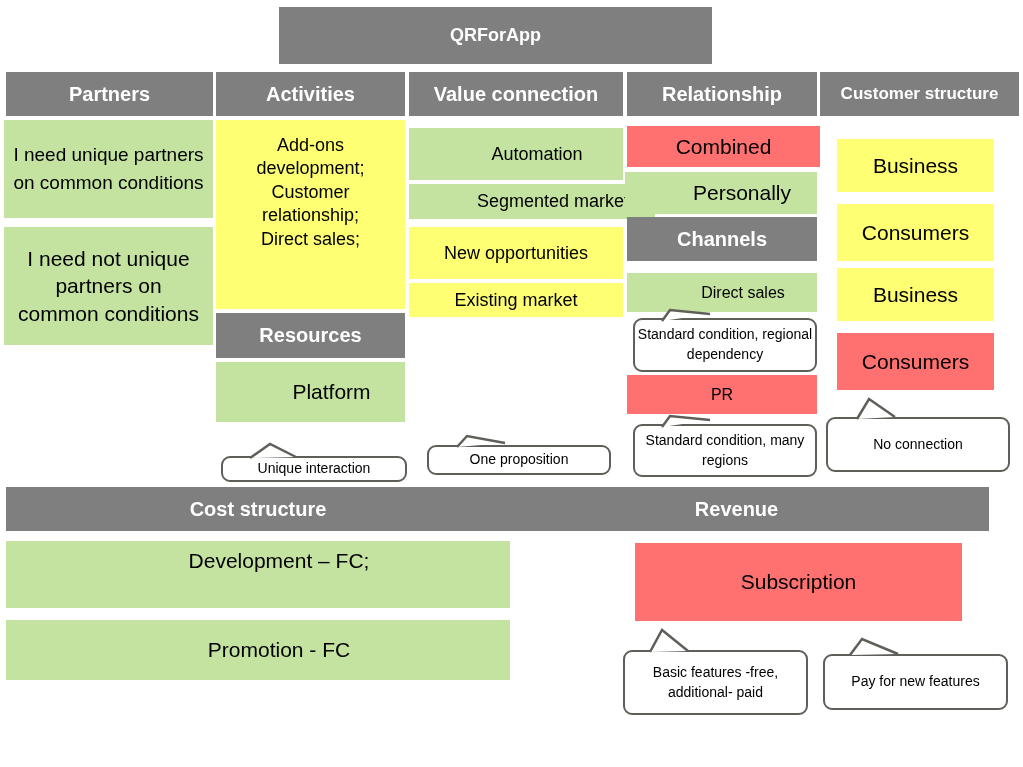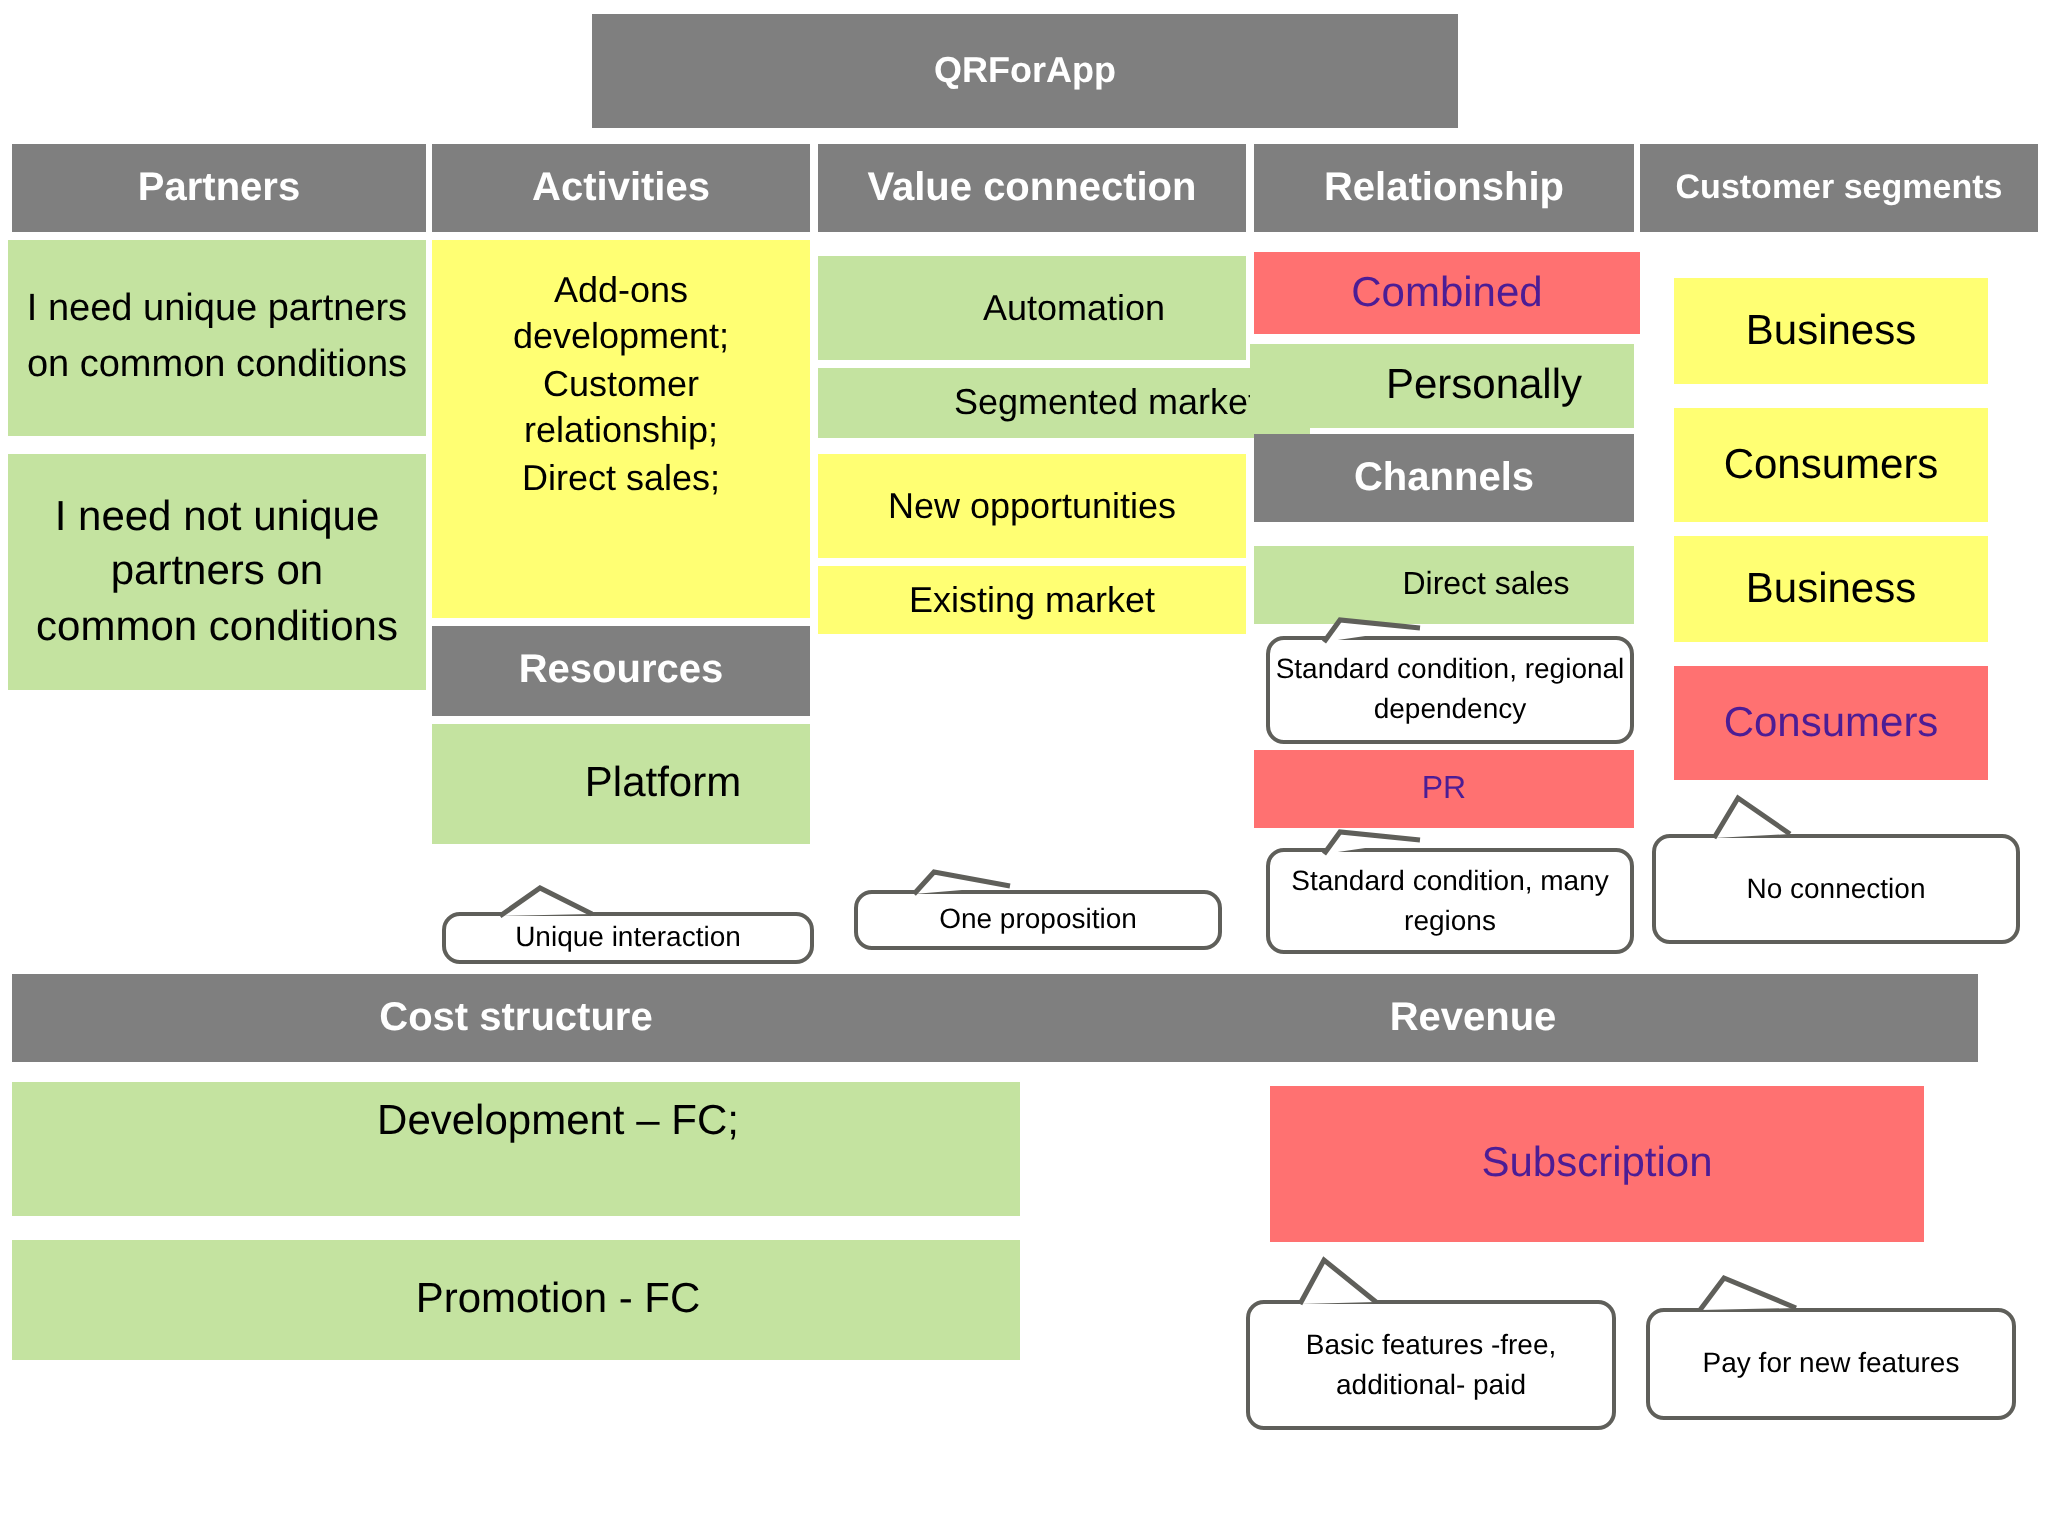--- a/index.html
+++ b/index.html
@@ -2,35 +2,35 @@
 <html><head>
 <meta charset="utf-8">
 <style>
   html, body { margin:0; padding:0; background:#ffffff; }
   body { width:1023px; height:767px; position:relative; overflow:hidden; font-family:"Liberation Sans", sans-serif; }
   .abs { position:absolute; box-sizing:border-box; display:flex; align-items:center; justify-content:center; text-align:center; }
   .hdr { background:#7f7f7f; color:#ffffff; font-weight:bold; font-size:20px; }
   .title { background:#7f7f7f; color:#ffffff; font-weight:bold; font-size:18px; }
   .green { background:#c4e3a0; color:#000;padding-left:42px; }
   .yellow { background:#ffff73; color:#000; }
-  .red { background:#ff7171; color:#4c1d95; }
+  .red { background:#ff7171; color:#000000; }
   .bubble { background:#ffffff; border:2.5px solid #5f5f5a; border-radius:9px; color:#000; font-size:14px; line-height:1.4; }
   .tail { position:absolute; overflow:visible; }
   .top { align-items:flex-start; padding-top:10px; }
 </style>
 </head>
 <body>
 
-<div class="abs title" style="left:296px;top:7px;width:433px;height:57px;">QRForApp</div>
+<div class="abs title" style="left:279px;top:7px;width:433px;height:57px;">QRForApp</div>
 
 <div class="abs hdr" style="left:6px;top:72px;width:207px;height:44px;">Partners</div>
 <div class="abs hdr" style="left:216px;top:72px;width:189px;height:44px;">Activities</div>
 <div class="abs hdr" style="left:409px;top:72px;width:214px;height:44px;">Value connection</div>
 <div class="abs hdr" style="left:627px;top:72px;width:190px;height:44px;">Relationship</div>
-<div class="abs hdr" style="left:820px;top:72px;width:199px;height:44px;font-size:17px;line-height:1.2;">Customer segments</div>
+<div class="abs hdr" style="left:820px;top:72px;width:199px;height:44px;font-size:17px;line-height:1.2;">Customer structure</div>
 
 <div class="abs green" style="left:4px;top:120px;width:209px;height:98px;font-size:19px;line-height:1.45;padding:0 6px;">I need unique partners on common conditions</div>
 <div class="abs green" style="left:4px;top:227px;width:209px;height:118px;font-size:21px;line-height:1.3;padding:0 14px;">I need not unique partners on common conditions</div>
 
 <div class="abs yellow top" style="left:216px;top:120px;width:189px;height:189px;font-size:18px;line-height:1.3;padding:14px 28px 0;">Add-ons development; Customer relationship; Direct sales;</div>
 
 <div class="abs hdr" style="left:216px;top:313px;width:189px;height:45px;">Resources</div>
 <div class="abs green" style="left:216px;top:362px;width:189px;height:60px;font-size:21px;">Platform</div>
 
 <div class="abs green" style="left:409px;top:128px;width:214px;height:52px;font-size:18px;">Automation</div>

